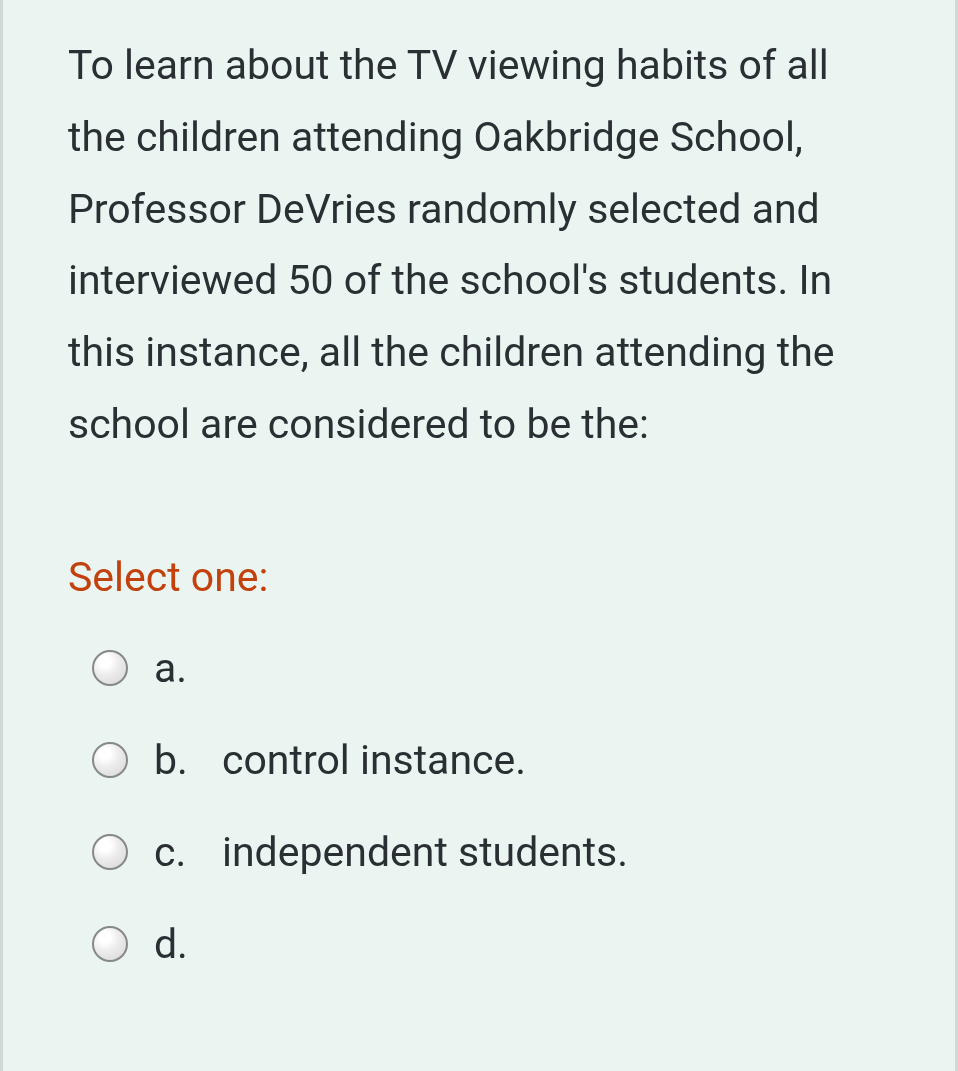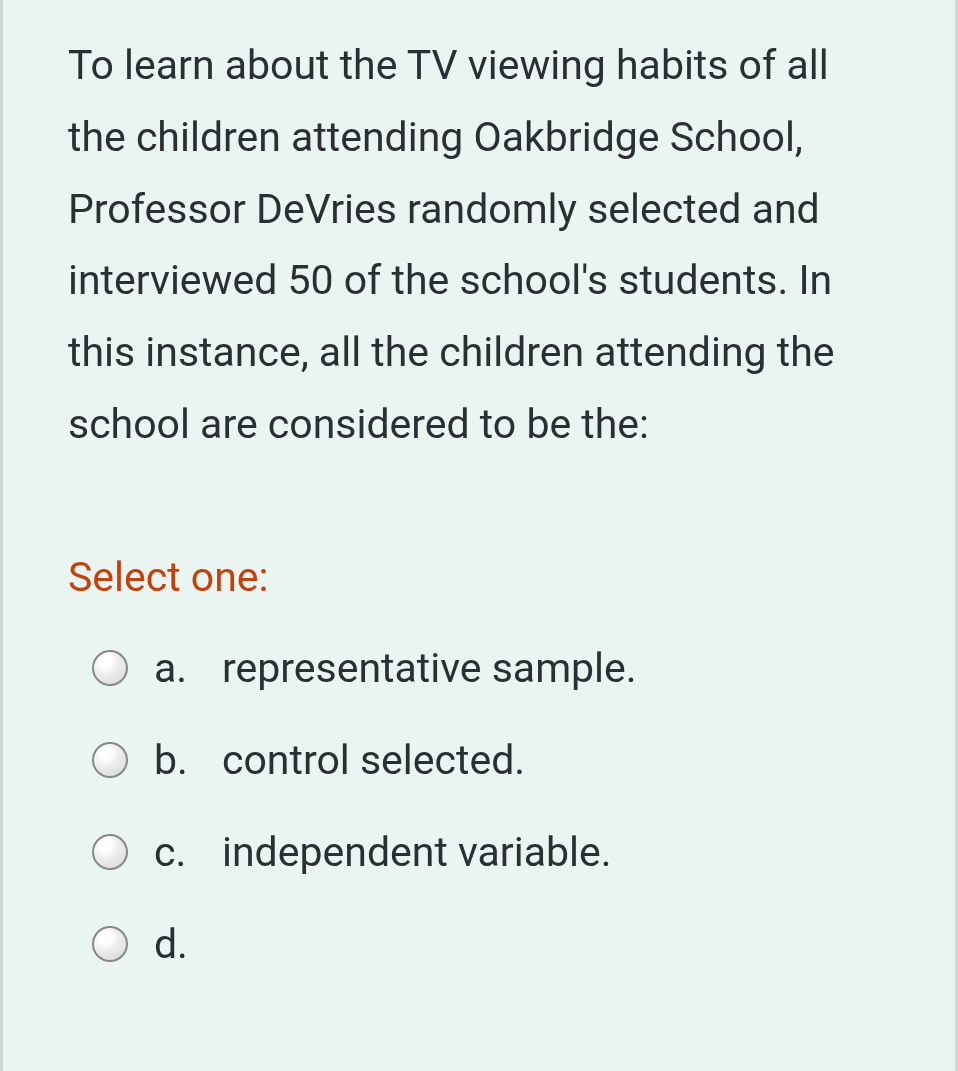--- a/index.html
+++ b/index.html
@@ -64,33 +64,32 @@
 <body>
 
 <div class="container">
   <div class="question-text">To learn about the TV viewing habits of all the children attending Oakbridge School, Professor DeVries randomly selected and interviewed 50 of the school's students. In this instance, all the children attending the school are considered to be the:</div>
   <div class="select-prompt">Select one:</div>
   <div class="options">
 
     <label class="option-row">
       <input type="radio" name="answer" class="radio" style="">
       <span class="opt-letter">a.</span>
-      <span class="opt-text">representative sample.</span>
     </label>
 
     <label class="option-row">
       <input type="radio" name="answer" class="radio" style="">
       <span class="opt-letter">b.</span>
-      <span class="opt-text">control selected.</span>
+      <span class="opt-text">control instance.</span>
     </label>
 
     <label class="option-row">
       <input type="radio" name="answer" class="radio" style="">
       <span class="opt-letter">c.</span>
-      <span class="opt-text">independent variable.</span>
+      <span class="opt-text">independent students.</span>
     </label>
 
     <label class="option-row">
       <input type="radio" name="answer" class="radio" style="">
       <span class="opt-letter">d.</span>
     </label>
 
   </div>
 </div>
 

